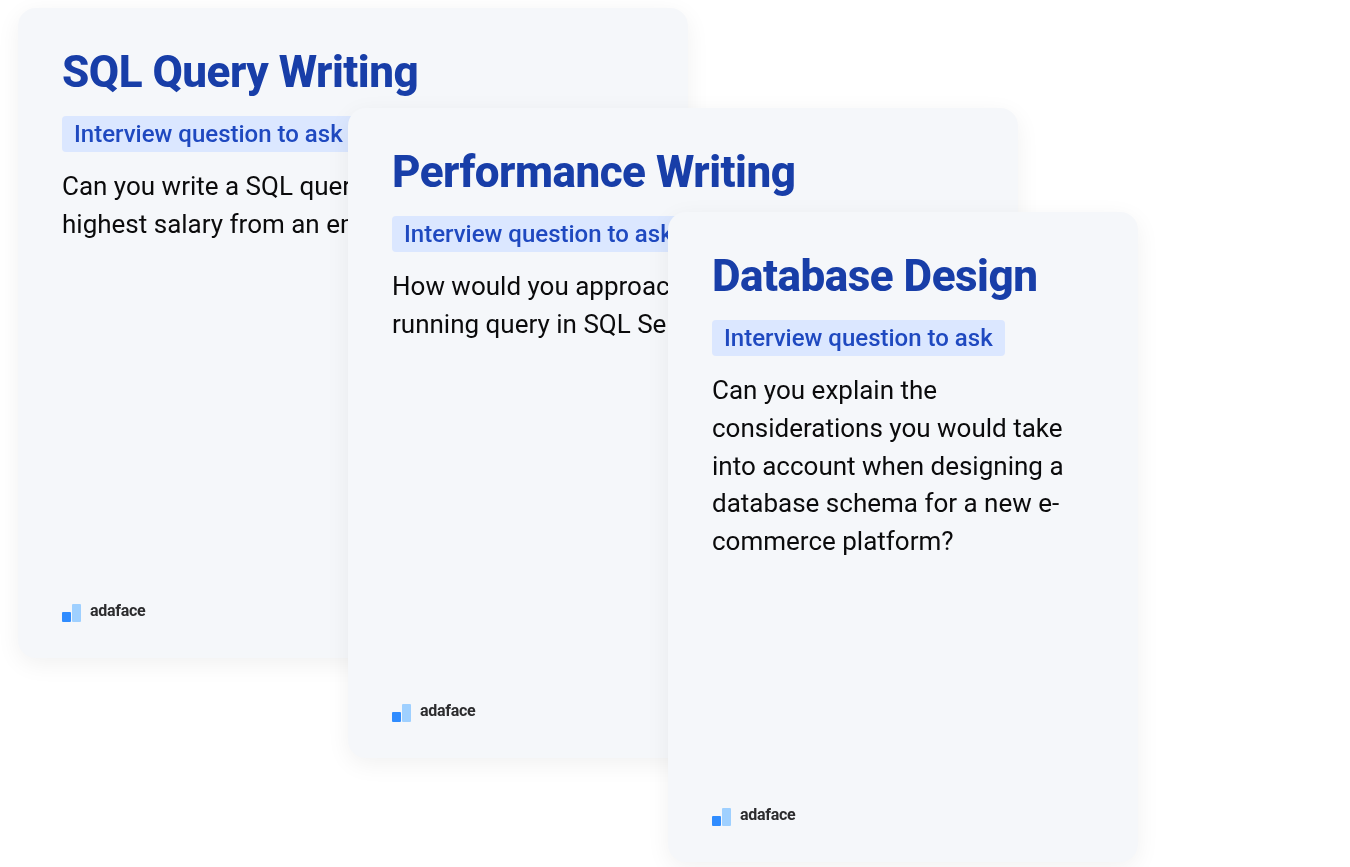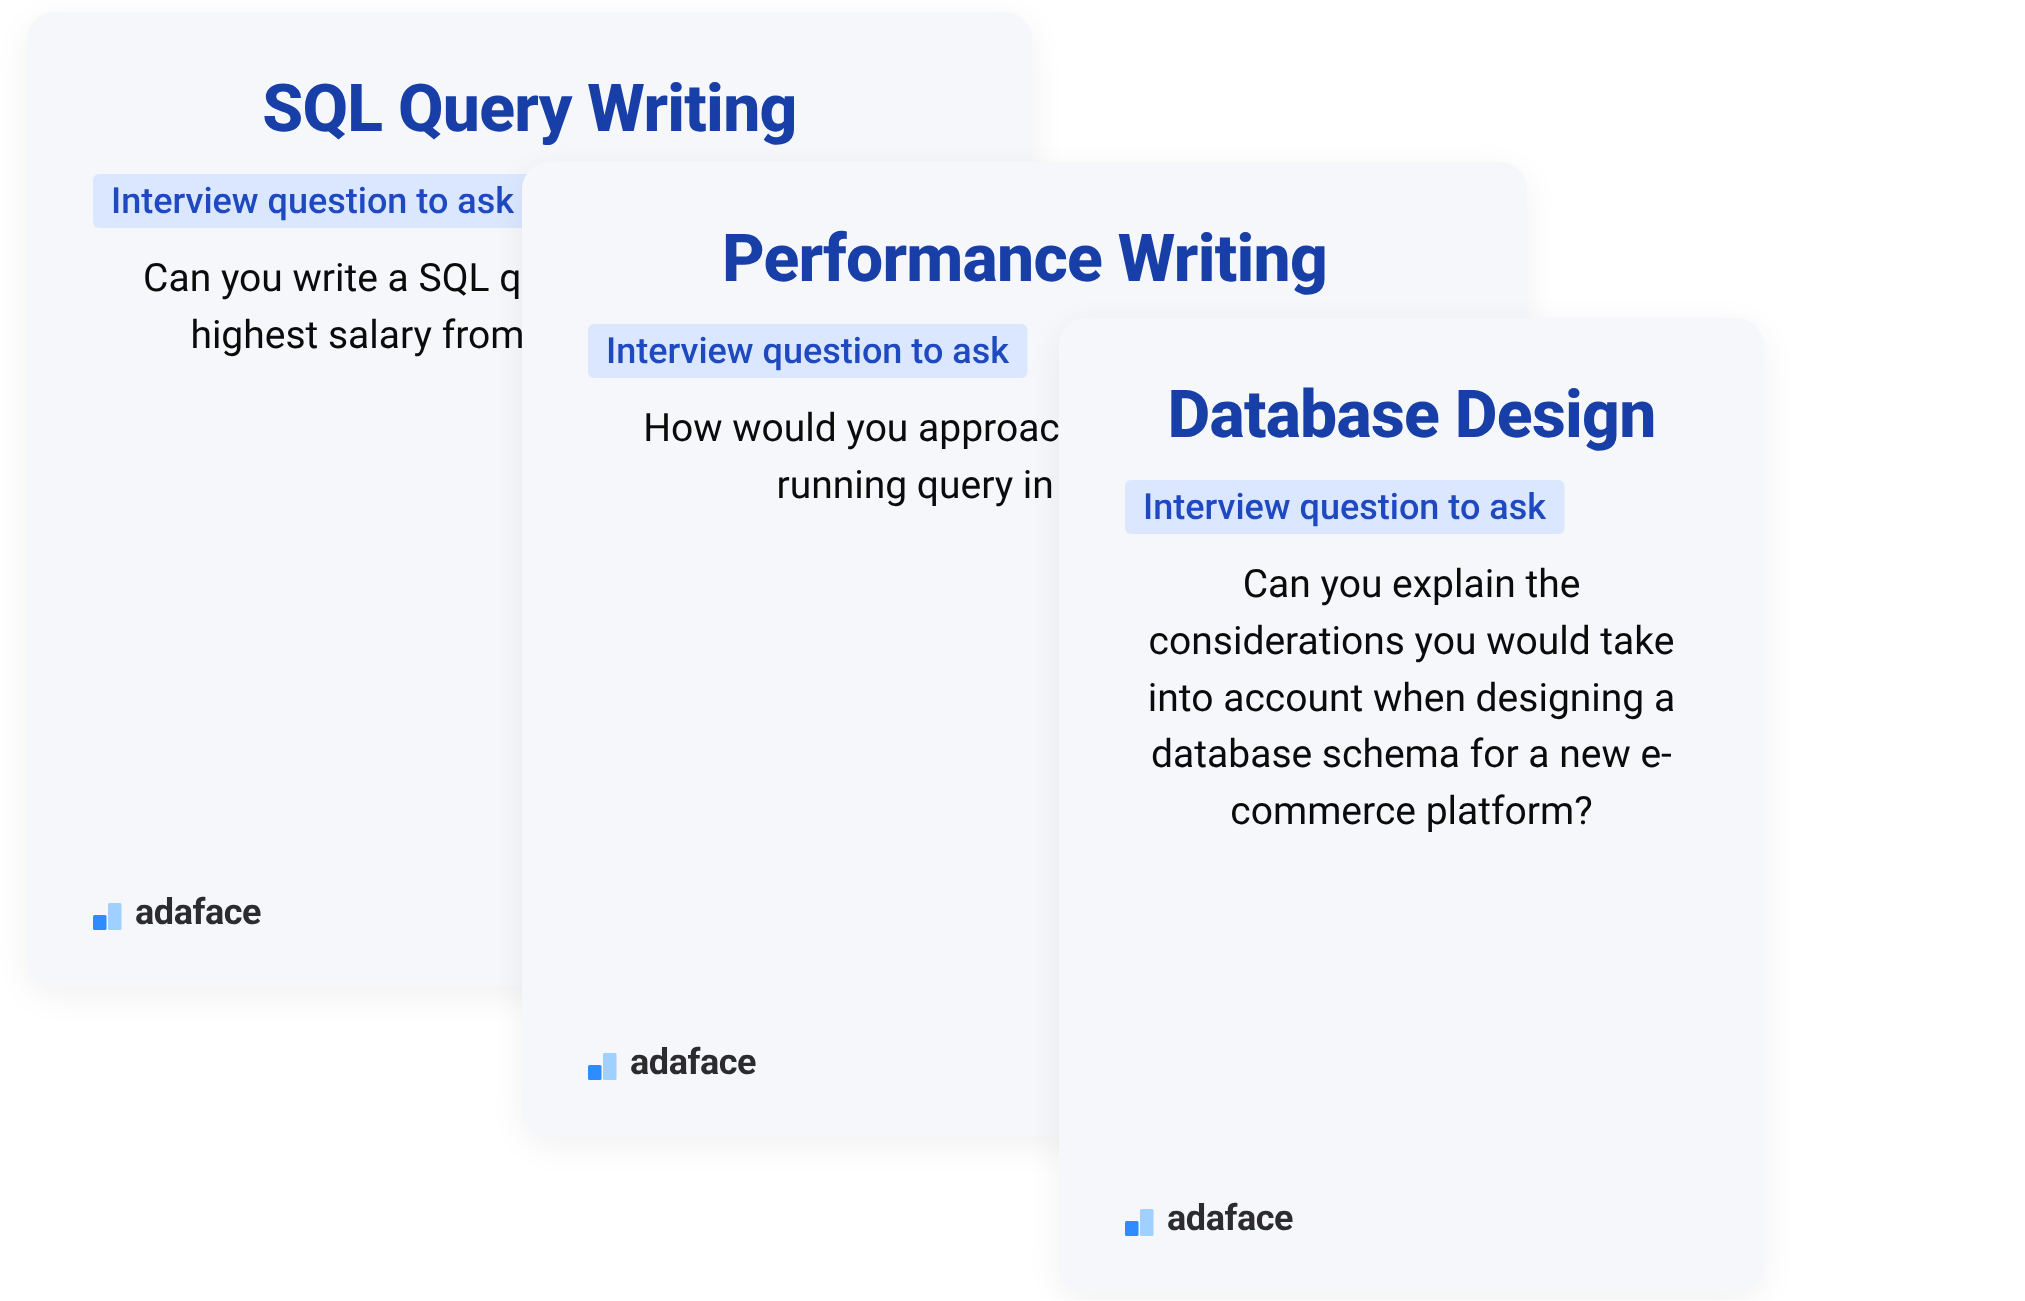--- a/index.html
+++ b/index.html
@@ -1,29 +1,29 @@
 <!DOCTYPE html>
 <html><head>
 <meta charset="utf-8">
 <style>
   * { box-sizing: border-box; margin: 0; padding: 0; }
   html, body { width: 1350px; height: 867px; background: #ffffff; font-family: -apple-system, BlinkMacSystemFont, "Segoe UI", Roboto, "Helvetica Neue", Arial, sans-serif; overflow: hidden; }
-  .stage { position: relative; width: 1350px; height: 867px; text-align: center; }
+  .stage { position: relative; width: 1350px; height: 867px; }
   .card {
     position: absolute;
     background: #f5f7fa;
     border-radius: 18px;
     box-shadow: 0 6px 24px rgba(0,0,0,0.06);
     padding: 40px 44px 36px 44px;
     display: flex;
     flex-direction: column;
   }
   .card-1 { left: 18px;  top: 8px;   width: 670px; height: 650px; z-index: 1; }
   .card-2 { left: 348px; top: 108px; width: 670px; height: 650px; z-index: 2; }
-  .card-3 { left: 706px; top: 212px; width: 470px; height: 650px; z-index: 3; }
+  .card-3 { left: 668px; top: 212px; width: 470px; height: 650px; z-index: 3; }
   .title {
     font-size: 44px;
     font-weight: 800;
     color: #183ea8;
     letter-spacing: -0.5px;
     line-height: 1.1;
     margin-bottom: 20px;
   }
   .tag {
     display: inline-block;
@@ -46,21 +46,21 @@
   .brand {
     display: flex;
     align-items: center;
     gap: 8px;
     margin-top: 24px;
   }
   .brand-icon { display: inline-flex; align-items: flex-end; height: 24px; }
   .brand-icon .bar { width: 9px; display: inline-block; border-radius: 1px; margin-right: 1px; }
   .brand-icon .b1 { height: 10px; background: #2f8cff; }
   .brand-icon .b2 { height: 18px; background: #9fd0ff; }
-  .brand-text { font-size: 24px; font-weight: 700; color: #2c2c2e; letter-spacing: -0.3px; }
+  .brand-text { font-size: 16px; font-weight: 700; color: #2c2c2e; letter-spacing: -0.3px; }
 </style>
 </head>
 <body>
 
 <div class="stage">
 
   <div class="card card-1">
     <div class="title">SQL Query Writing</div>
     <div class="tag">Interview question to ask</div>
     <div class="question">Can you write a SQL query to find the second highest salary from an employee table?</div>

